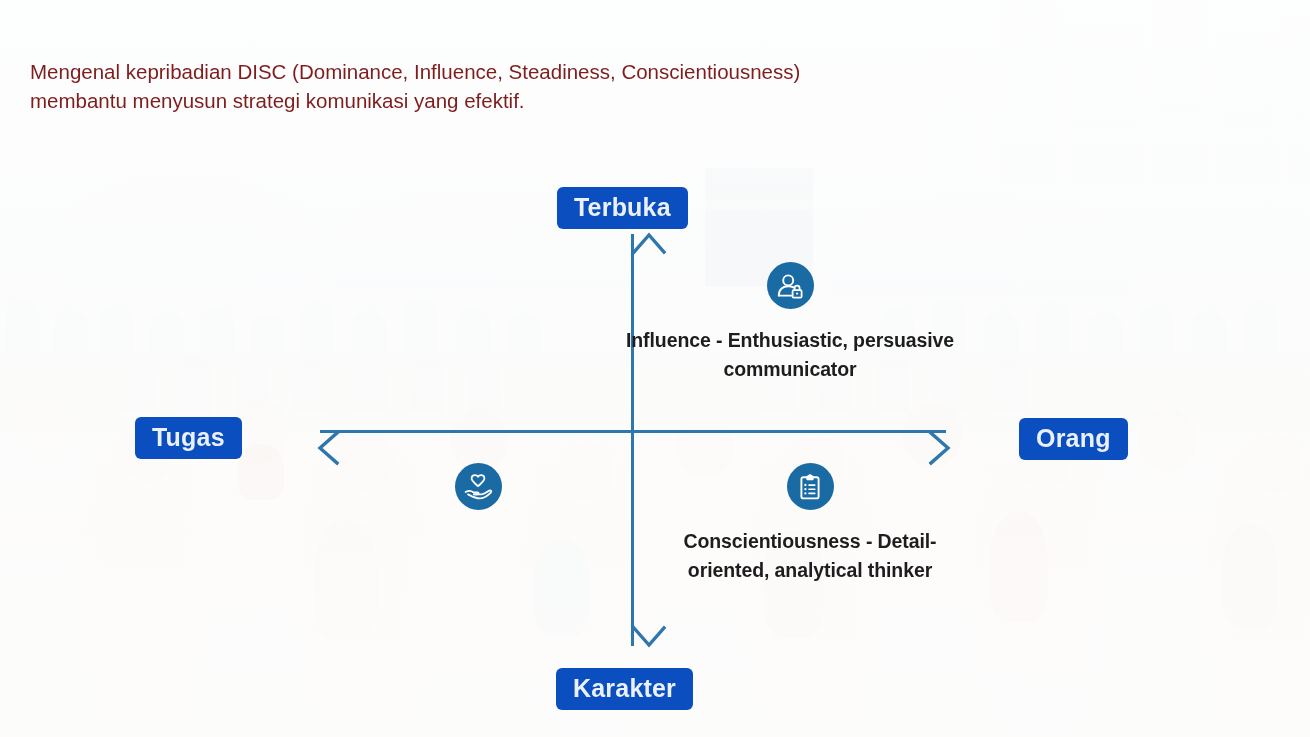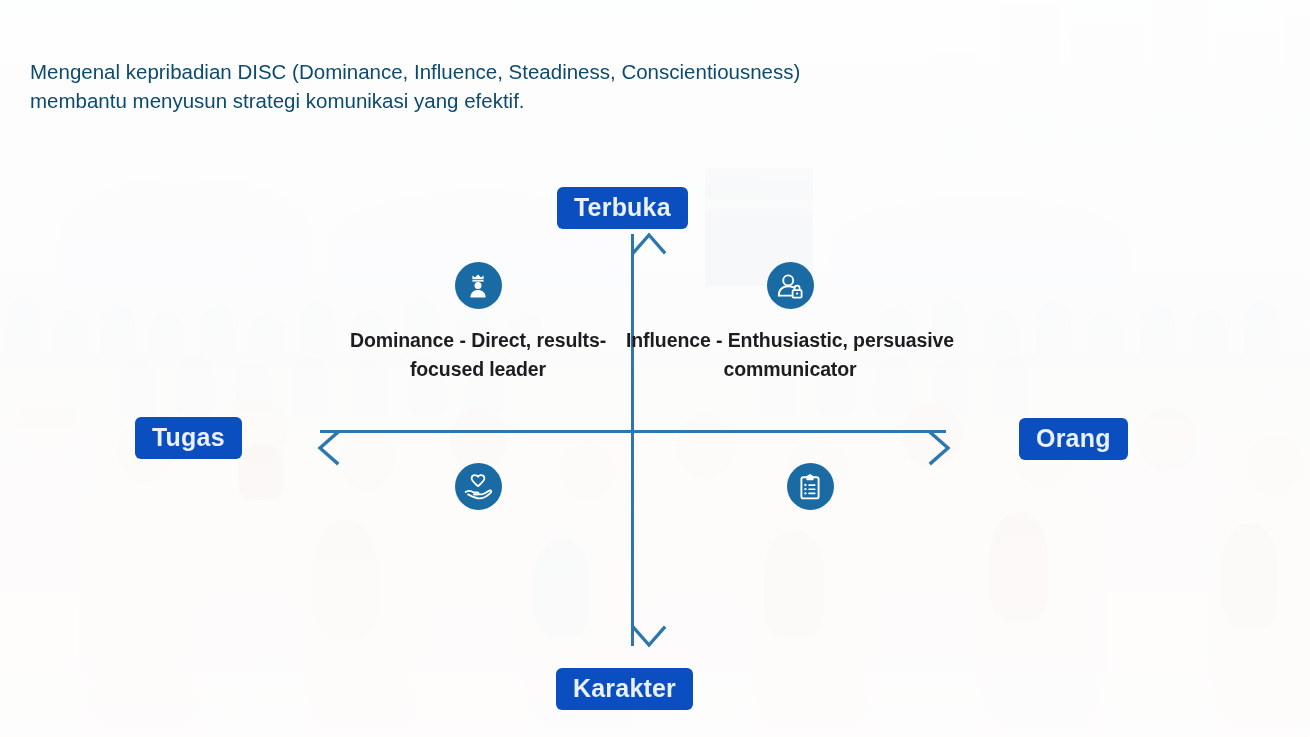--- a/index.html
+++ b/index.html
@@ -82,21 +82,21 @@
 
   
   #stage { position:absolute; inset:0; z-index:5; }
 
   .header { position:absolute; left:30px; top:48px; width:1000px; }
   .title {
     font-size:33px; font-weight:700; color:#231f20; letter-spacing:-.2px;
     line-height:1.18;
   }
   .subtitle {
-    margin-top:9px; font-size:20.5px; color:#0c4a6e; line-height:1.42;
+    margin-top:9px; font-size:20.5px; color:#7f1d1d; line-height:1.42;
     font-weight:400; max-width:790px;
   }
 
   
   .axis-v {
     position:absolute; left:631px; top:234px; width:3px; height:412px;
     background:#2e77ad;
   }
   .axis-h {
     position:absolute; left:320px; top:430px; width:626px; height:3px;
@@ -283,31 +283,20 @@
     <svg width="26" height="34" viewBox="0 0 26 34">
         <path d="M6 2 L23 17 L6 32" fill="none" stroke="#2e77ad" stroke-width="3.4" stroke-linecap="square"></path>
       </svg>
   </div>
 
   <div class="badge" id="badge-top">Terbuka</div>
   <div class="badge" id="badge-bottom">Karakter</div>
   <div class="badge" id="badge-left">Tugas</div>
   <div class="badge" id="badge-right">Orang</div>
 
-  <div class="quad" id="quad-d">
-    <div class="q-icon">
-      <svg width="30" height="30" viewBox="0 0 30 30">
-        <path d="M9.4 8.2 L9.4 4.6 L11.9 6.6 L15 3.4 L18.1 6.6 L20.6 4.6 L20.6 8.2 Z" fill="#fff"></path>
-        <rect x="9.4" y="9.1" width="11.2" height="1.5" fill="#fff"></rect>
-        <circle cx="15" cy="14.6" r="3.5" fill="#fff"></circle>
-        <path d="M7.4 26.5 C7.4 21.6 10.8 19 15 19 C19.2 19 22.6 21.6 22.6 26.5 Z" fill="#fff"></path>
-      </svg>
-    </div>
-    <div class="q-text">Dominance - Direct, results-focused leader</div>
-  </div>
 
   <div class="quad" id="quad-i">
     <div class="q-icon">
       <svg width="30" height="30" viewBox="0 0 30 30">
         <circle cx="13.2" cy="9.4" r="5.0" fill="none" stroke="#fff" stroke-width="1.9"></circle>
         <path d="M3.8 24.6 C3.8 18.0 8.1 15.2 13.2 15.2 C15.2 15.2 17.0 15.6 18.5 16.4" fill="none" stroke="#fff" stroke-width="1.9" stroke-linecap="round"></path>
         <path d="M3.8 24.6 L16.6 24.6" fill="none" stroke="#fff" stroke-width="1.9" stroke-linecap="round"></path>
         <rect x="17.6" y="19.2" width="9.0" height="7.4" rx="1.2" fill="none" stroke="#fff" stroke-width="1.8"></rect>
         <path d="M19.6 19.2 L19.6 17.2 A2.5 2.5 0 0 1 24.6 17.2 L24.6 19.2" fill="none" stroke="#fff" stroke-width="1.8"></path>
         <circle cx="22.1" cy="22.6" r="1.15" fill="#fff"></circle>
@@ -333,15 +322,16 @@
         <path d="M11.4 6.0 L11.4 4.2 L15 1.9 L18.6 4.2 L18.6 6.0 Z" fill="#fff"></path>
         <rect x="11.4" y="5.6" width="7.2" height="2.6" rx="0.8" fill="#fff"></rect>
         <circle cx="10.4" cy="13.0" r="1.15" fill="#fff"></circle>
         <circle cx="10.4" cy="17.2" r="1.15" fill="#fff"></circle>
         <circle cx="10.4" cy="21.4" r="1.15" fill="#fff"></circle>
         <rect x="13.2" y="12.2" width="7.4" height="1.7" rx="0.8" fill="#fff"></rect>
         <rect x="13.2" y="16.4" width="7.4" height="1.7" rx="0.8" fill="#fff"></rect>
         <rect x="13.2" y="20.6" width="7.4" height="1.7" rx="0.8" fill="#fff"></rect>
       </svg>
     </div>
+    <div class="q-text">Conscientiousness - Detail-oriented, analytical thinker</div>
   </div>
 
 </div>
 
 </body></html>

